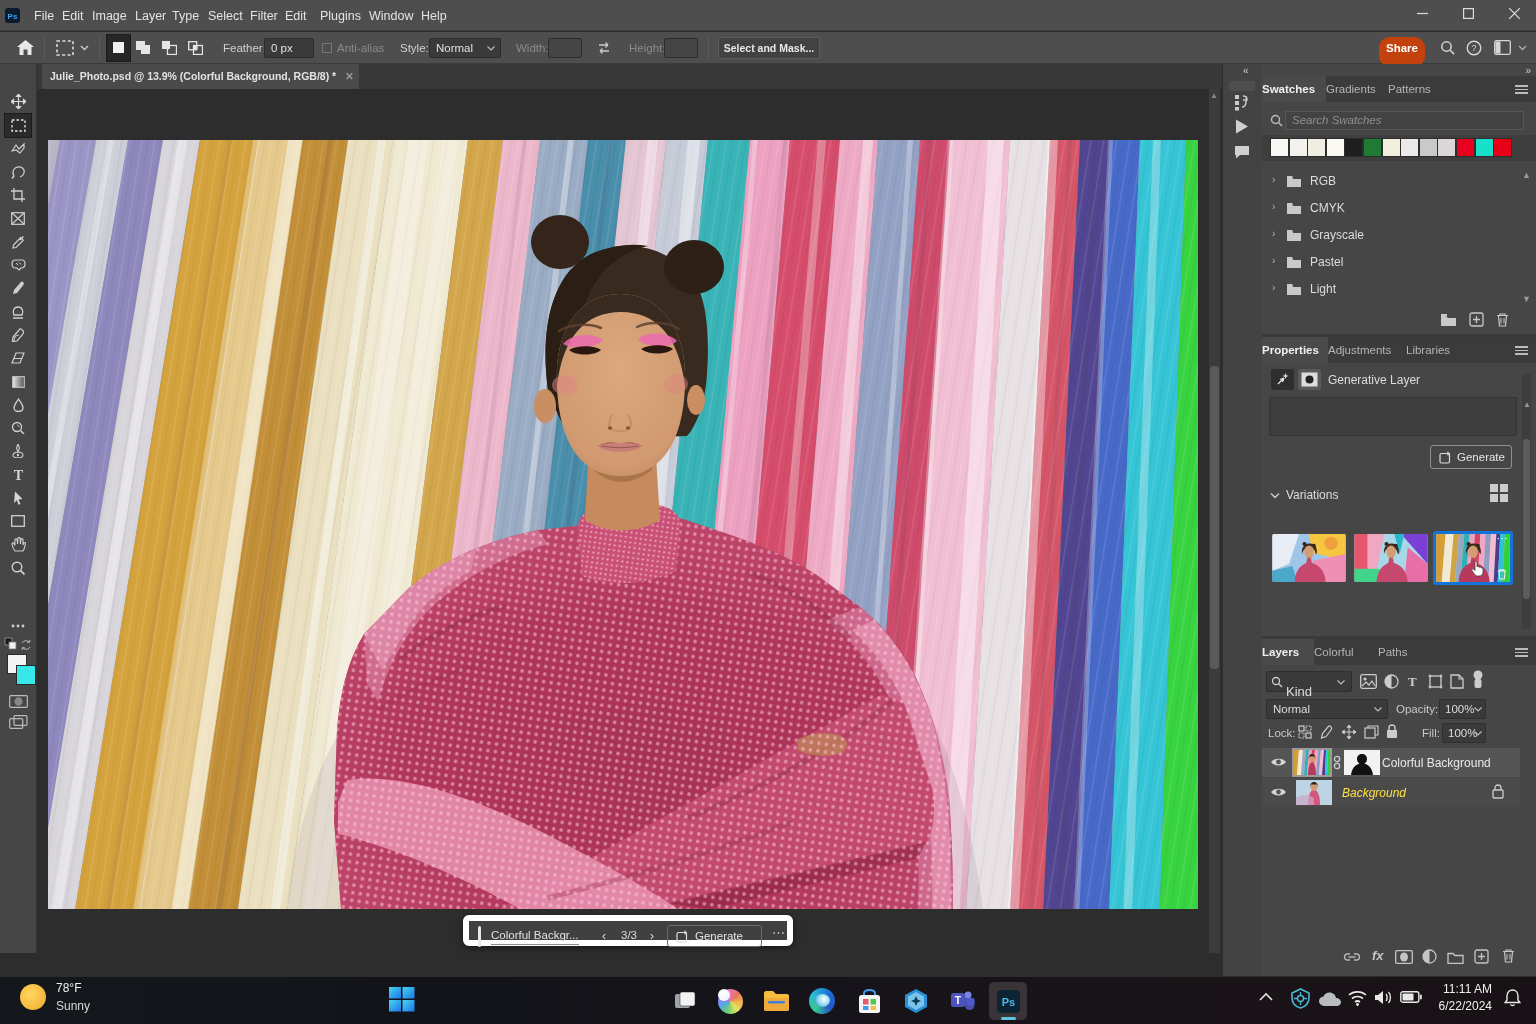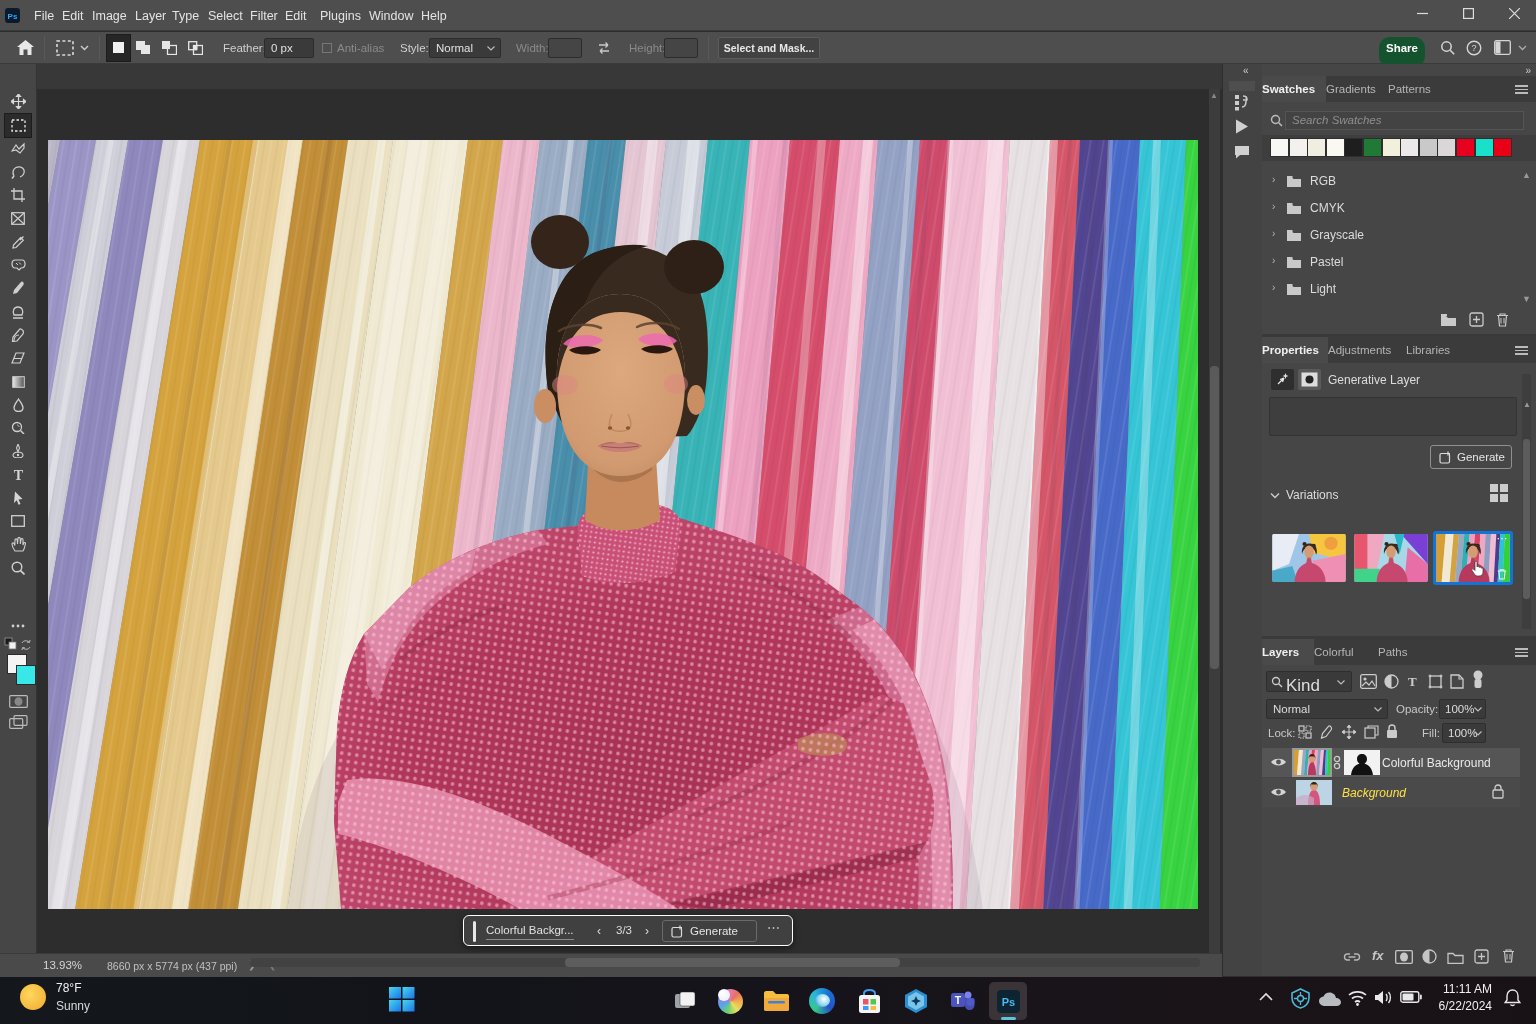--- a/index.html
+++ b/index.html
@@ -116,40 +116,41 @@
         </svg></div>
     <span class="optlabel dim" style="left:516px">Width:</span>
     <div class="optinput dim" style="left:548px;width:34px"></div>
     <svg class="abs" style="left:596px;top:9px" width="16" height="14" viewBox="0 0 16 14">
         <path d="M3,4 H12 M12,4 L9.5,1.5 M12,4 L9.5,6.5 M13,10 H4 M4,10 L6.5,7.5 M4,10 L6.5,12.5" stroke="#c9c9c9" stroke-width="1.3" fill="none"></path>
       </svg>
     <span class="optlabel dim" style="left:629px">Height:</span>
     <div class="optinput dim" style="left:664px;width:34px"></div>
     <div class="optsep" style="left:708px"></div>
     <div class="abs" style="left:718px;top:5px;width:102px;height:22px;background:#424242;border:1px solid #5c5c5c;border-radius:2px;font-size:10.5px;font-weight:bold;color:#e8e8e8;text-align:center;line-height:20px">Select and Mask...</div>
-    <div class="abs" style="left:1379px;top:5px;width:46px;height:30px;background:#14532d;border-radius:11px;font-size:11.5px;font-weight:bold;color:#fff;text-align:center;line-height:22px">Share</div>
+    <div class="abs" style="left:1379px;top:5px;width:46px;height:30px;background:#c2410c;border-radius:11px;font-size:11.5px;font-weight:bold;color:#fff;text-align:center;line-height:22px">Share</div>
     <svg class="abs" style="left:1440px;top:8px" width="16" height="16" viewBox="0 0 16 16">
         <circle cx="6.5" cy="6.5" r="4.7" fill="none" stroke="#d5d5d5" stroke-width="1.5"></circle>
         <path d="M10.2,10.2 L14.2,14.2" stroke="#d5d5d5" stroke-width="1.6"></path>
       </svg>
     <svg class="abs" style="left:1466px;top:8px" width="16" height="16" viewBox="0 0 16 16">
         <circle cx="8" cy="8" r="6.8" fill="none" stroke="#d5d5d5" stroke-width="1.4"></circle>
         <text x="8" y="11.2" font-size="9" fill="#d5d5d5" text-anchor="middle" font-family="Liberation Sans">?</text>
       </svg>
     <svg class="abs" style="left:1494px;top:8px" width="17" height="15" viewBox="0 0 17 15">
         <rect x="0.7" y="0.7" width="15.6" height="13.6" rx="1.5" fill="none" stroke="#d5d5d5" stroke-width="1.3"></rect>
         <rect x="1.5" y="1.5" width="5" height="12" fill="#d5d5d5"></rect>
       </svg>
     <svg class="abs" style="left:1518px;top:13px" width="9" height="6" viewBox="0 0 9 6">
         <path d="M1,1 L4.5,4.5 L8,1" stroke="#aaa" stroke-width="1.3" fill="none"></path>
       </svg>
   </div>
 
   <div class="abs" id="tabbar">
     <span class="abs" style="left:6px;top:4px;color:#bbb;font-size:11px">»</span>
+    <div id="doctab">Julie_Photo.psd @ 13.9% (Colorful Background, RGB/8) * <span style="color:#9a9a9a;margin-left:6px">✕</span></div>
   </div>
 
   <div class="abs" id="toolbar">
     <div class="tool" style="top:26px">
         <svg width="15" height="15" viewBox="0 0 15 15">
           <path d="M7.5,0 L9.5,2.5 H5.5 Z M7.5,15 L5.5,12.5 H9.5 Z M0,7.5 L2.5,5.5 V9.5 Z M15,7.5 L12.5,9.5 V5.5 Z M7.5,2 V13 M2,7.5 H13" stroke="#d8d8d8" stroke-width="1.2" fill="#d8d8d8"></path>
         </svg>
       </div>
     <div class="tool sel" style="top:50px">
         <svg width="15" height="13" viewBox="0 0 15 13">
@@ -444,21 +445,21 @@
   <path d="M550,306 C558,314 586,314 594,306 C584,302 560,302 550,306 Z" fill="#c98076"></path>
   <path d="M553,306 C564,308 580,308 591,306" stroke="#8a4f48" stroke-width="1.2" fill="none" opacity="0.8"></path>
 </g>
 </svg>
       </div>
 
     <div class="abs" style="left:1171px;top:0;width:11px;height:864px;background:#3c3c3c"></div>
     <div class="abs" style="left:1172px;top:277px;width:9px;height:303px;background:#5a5a5a;border-radius:4px"></div>
     <span class="abs" style="left:1172px;top:2px;color:#888;font-size:8px">▲</span>
 
-    <div class="abs" style="left:425px;top:826px;width:330px;height:31px;background:#404040;border:1px solid #ffffff;border-radius:6px;box-shadow:0 2px 6px rgba(0,0,0,0.5)">
+    <div class="abs" style="left:425px;top:826px;width:330px;height:31px;background:#404040;border:6px solid #ffffff;border-radius:6px;box-shadow:0 2px 6px rgba(0,0,0,0.5)">
       <div class="abs" style="left:9px;top:5px;width:3px;height:21px;background:#e8e8e8;border-radius:1.5px"></div>
       <span class="abs" style="left:22px;top:8px;font-size:11.5px;color:#e0e0e0;border-bottom:1px solid #8a8a8a;padding-bottom:3px">Colorful Backgr...</span>
       <span class="abs" style="left:133px;top:8px;font-size:12px;color:#ddd">‹</span>
       <span class="abs" style="left:152px;top:8px;font-size:11.5px;color:#ddd">3/3</span>
       <span class="abs" style="left:181px;top:8px;font-size:12px;color:#ddd">›</span>
       <div class="abs" style="left:198px;top:4px;width:95px;height:22px;border:1px solid #6a6a6a;border-radius:3px">
         <svg class="abs" style="left:8px;top:4px" width="13" height="13" viewBox="0 0 13 13">
             <rect x="1" y="2.5" width="9.5" height="9.5" rx="1.5" fill="none" stroke="#ddd" stroke-width="1.2"></rect>
             <path d="M9,0.5 V4.5 M7,2.5 H11" stroke="#ddd" stroke-width="1.2"></path>
           </svg>
@@ -688,21 +689,21 @@
       <div class="ptab on" style="left:0;width:52px">Layers</div>
       <div class="ptab" style="left:52px;width:64px">Colorful</div>
       <div class="ptab" style="left:116px;width:46px">Paths</div>
       <div class="pmenu" style="top:9px"></div>
     </div>
     <div class="abs" style="left:4px;top:607px;width:86px;height:21px;background:#3a3a3a;border:1px solid #2e2e2e;border-radius:2px">
       <svg class="abs" style="left:4px;top:4px" width="12" height="12" viewBox="0 0 12 12">
           <circle cx="5" cy="5" r="3.5" fill="none" stroke="#ccc" stroke-width="1.3"></circle>
           <path d="M7.7,7.7 L11,11" stroke="#ccc" stroke-width="1.4"></path>
         </svg>
-      <span class="abs" style="left:19px;top:4px;font-size:17px;color:#ddd">Kind</span>
+      <span class="abs" style="left:19px;top:12px;font-size:13px;color:#ddd">Kind</span>
       <svg class="abs" style="left:70px;top:8px" width="8" height="5" viewBox="0 0 8 5">
           <path d="M0.5,0.5 L4,4 L7.5,0.5" stroke="#bbb" stroke-width="1.2" fill="none"></path>
         </svg>
     </div>
     <svg class="abs" style="left:98px;top:610px" width="17" height="15" viewBox="0 0 17 15">
         <rect x="0.7" y="0.7" width="15.6" height="13.6" rx="1.5" fill="none" stroke="#ccc" stroke-width="1.3"></rect>
         <circle cx="5" cy="5" r="1.6" fill="#ccc"></circle>
         <path d="M2,12 L6,8 L9,11 L12,7 L15,12" stroke="#ccc" stroke-width="1.2" fill="none"></path>
       </svg>
     <svg class="abs" style="left:122px;top:610px" width="15" height="15" viewBox="0 0 15 15">
@@ -822,28 +823,20 @@
     <svg class="abs" style="left:212px;top:885px" width="15" height="15" viewBox="0 0 15 15">
         <rect x="1" y="1" width="13" height="13" rx="2" fill="none" stroke="#c5c5c5" stroke-width="1.3"></rect>
         <path d="M7.5,4 V11 M4,7.5 H11" stroke="#c5c5c5" stroke-width="1.3"></path>
       </svg>
     <svg class="abs" style="left:240px;top:884px" width="13" height="15" viewBox="0 0 13 15">
         <path d="M1,3.5 H12 M4,3.5 V2 H9 V3.5 M2.5,3.5 L3.5,14 H9.5 L10.5,3.5" stroke="#c5c5c5" stroke-width="1.2" fill="none"></path>
         <path d="M5,6 V11.5 M8,6 V11.5" stroke="#c5c5c5" stroke-width="1"></path>
       </svg>
   </div>
 
-  <div class="abs" id="statusbar">
-    <span class="abs" style="left:43px;top:5px;color:#d5d5d5">13.93%</span>
-    <span class="abs" style="left:107px;top:6px;color:#c0c0c0;font-size:10.5px">8660 px x 5774 px (437 ppi)</span>
-    <span class="abs" style="left:248px;top:5px;color:#9a9a9a;font-size:10px">❯</span>
-    <span class="abs" style="left:268px;top:5px;color:#7a7a7a;font-size:10px">❮</span>
-    <div class="abs" style="left:250px;top:4px;width:950px;height:9px;background:#424242;border-radius:4px"></div>
-      <div class="abs" style="left:565px;top:4px;width:335px;height:9px;background:#5d5d5d;border-radius:4px"></div>
-  </div>
 
   <div class="abs" id="taskbar">
 
     <div class="abs" style="left:20px;top:7px;width:26px;height:26px;border-radius:50%;background:radial-gradient(circle at 40% 40%, #ffd75e, #f0a82d)"></div>
     <span class="abs" style="left:56px;top:4px;font-size:12px;color:#f0f0f0">78°F</span>
     <span class="abs" style="left:56px;top:22px;font-size:12px;color:#d8d8d8">Sunny</span>
 
     <svg class="abs" style="left:389px;top:10px" width="26" height="25" viewBox="0 0 26 25">
         <defs>
           <linearGradient id="wg" x1="0" y1="0" x2="1" y2="1">

